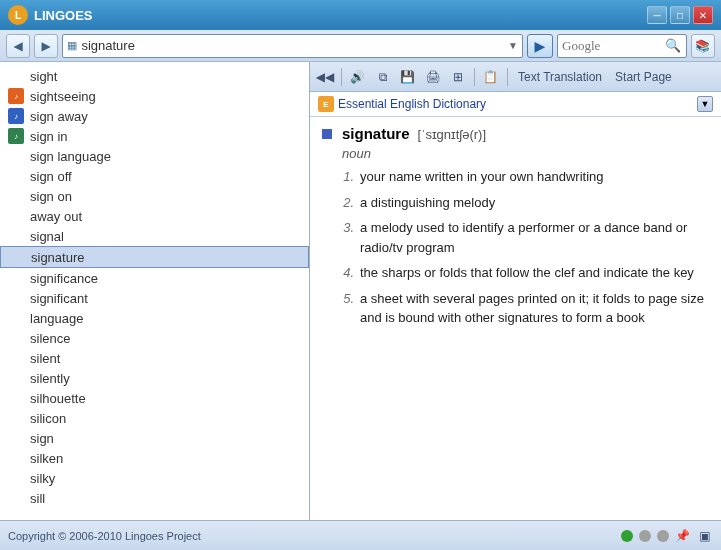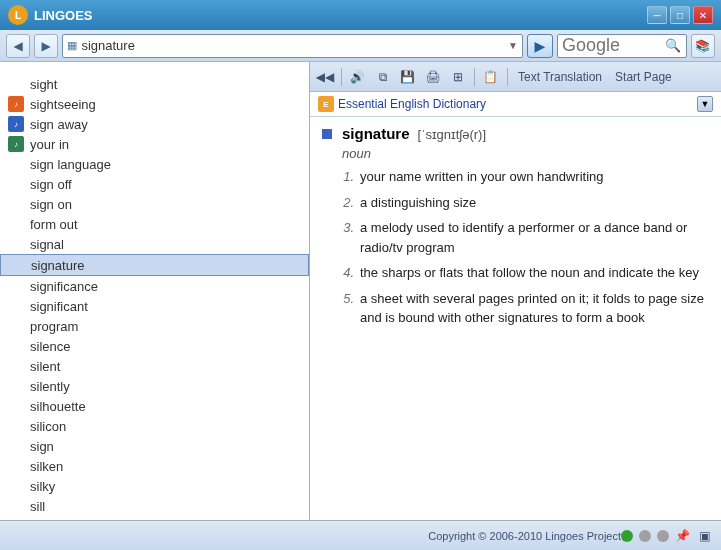--- a/index.html
+++ b/index.html
@@ -131,22 +131,23 @@
       border: 1px solid #7090b0;
       background: white;
       border-radius: 2px;
       padding: 0 4px;
       width: 130px;
     }
     .google-input {
       border: none;
       outline: none;
       flex: 1;
-      font-size: 18px;
+      font-size: 13px;
       width: 100px;
+      font-family: Liberation Serif, serif;
     }
     .google-search-btn {
       background: none;
       border: none;
       cursor: pointer;
       color: #5080a0;
       font-size: 13px;
     }
     .dict-btn {
       width: 24px;
@@ -176,21 +177,21 @@
       background: white;
     }
     .word-list-container {
       flex: 1;
       overflow: hidden;
       position: relative;
     }
     .word-list {
       height: 100%;
       overflow-y: scroll;
-      padding: 12px 0;
+      padding: 4px 0;
     }
     .word-item {
       padding: 2px 8px 2px 8px;
       cursor: pointer;
       display: flex;
       align-items: center;
       gap: 6px;
       font-size: 13px;
       color: #333;
       white-space: nowrap;
@@ -339,21 +340,21 @@
     }
 
     
     .status-bar {
       height: 30px;
       background: linear-gradient(to bottom, #dde8f5, #c8d8ed);
       border-top: 1px solid #a0b0c0;
       display: flex;
       align-items: center;
       padding: 0 8px;
-      justify-content: flex-end;
+      justify-content: space-between;
     }
     .status-text {
       font-size: 11px;
       color: #405070;
     }
     .status-icons {
       display: flex;
       align-items: center;
       gap: 6px;
     }
@@ -418,57 +419,57 @@
           <div class="word-item">
             <div class="word-icon">♪</div>
             <span>sightseeing</span>
           </div>
           <div class="word-item">
             <div class="word-icon blue">♪</div>
             <span>sign away</span>
           </div>
           <div class="word-item">
             <div class="word-icon green">♪</div>
-            <span>your in</span>
+            <span>sign in</span>
           </div>
           <div class="word-item">
             <div class="icon-placeholder"></div>
             <span>sign language</span>
           </div>
           <div class="word-item">
             <div class="icon-placeholder"></div>
             <span>sign off</span>
           </div>
           <div class="word-item">
             <div class="icon-placeholder"></div>
             <span>sign on</span>
           </div>
           <div class="word-item">
             <div class="icon-placeholder"></div>
-            <span>form out</span>
+            <span>away out</span>
           </div>
           <div class="word-item">
             <div class="icon-placeholder"></div>
             <span>signal</span>
           </div>
           <div class="word-item selected">
             <div class="icon-placeholder"></div>
             <span>signature</span>
           </div>
           <div class="word-item">
             <div class="icon-placeholder"></div>
             <span>significance</span>
           </div>
           <div class="word-item">
             <div class="icon-placeholder"></div>
             <span>significant</span>
           </div>
           <div class="word-item">
             <div class="icon-placeholder"></div>
-            <span>program</span>
+            <span>language</span>
           </div>
           <div class="word-item">
             <div class="icon-placeholder"></div>
             <span>silence</span>
           </div>
           <div class="word-item">
             <div class="icon-placeholder"></div>
             <span>silent</span>
           </div>
           <div class="word-item">
@@ -534,29 +535,29 @@
       </div>
       <div class="pos-label">noun</div>
       <ol class="def-list" id="def-list">
 
       <li class="def-item">
             <span class="def-num">1.</span>
             <span>your name written in your own handwriting</span>
           </li>
           <li class="def-item">
             <span class="def-num">2.</span>
-            <span>a distinguishing size</span>
+            <span>a distinguishing melody</span>
           </li>
           <li class="def-item">
             <span class="def-num">3.</span>
             <span>a melody used to identify a performer or a dance band or radio/tv program</span>
           </li>
           <li class="def-item">
             <span class="def-num">4.</span>
-            <span>the sharps or flats that follow the noun and indicate the key</span>
+            <span>the sharps or folds that follow the clef and indicate the key</span>
           </li>
           <li class="def-item">
             <span class="def-num">5.</span>
             <span>a sheet with several pages printed on it; it folds to page size and is bound with other signatures to form a book</span>
           </li>
         </ol>
     </div>
   </div>
 </div>
 

